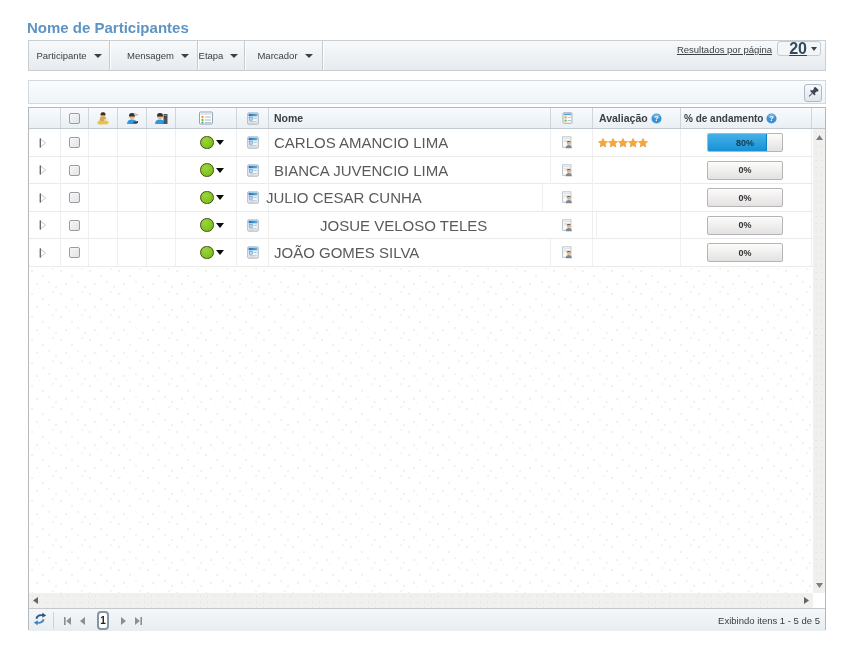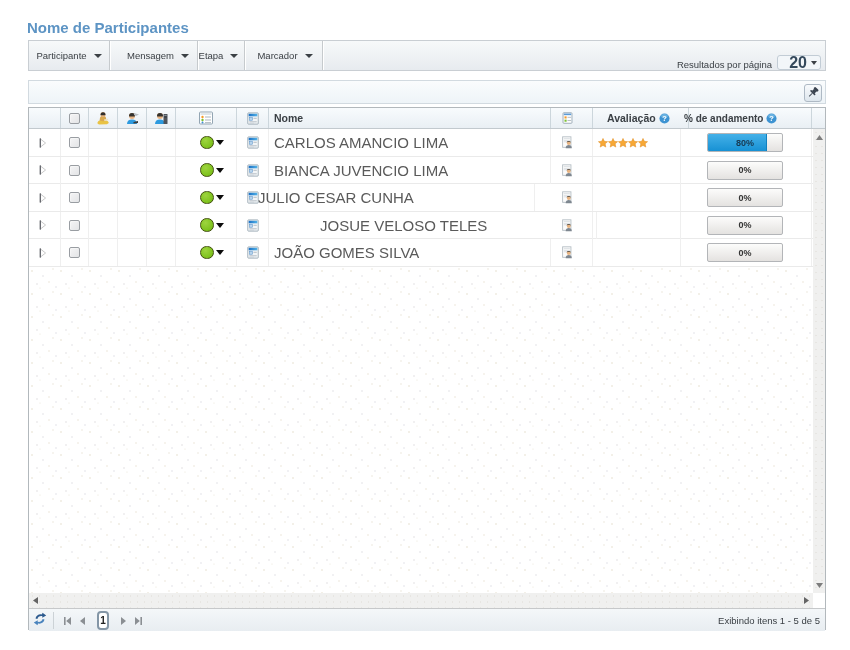--- a/index.html
+++ b/index.html
@@ -9,22 +9,22 @@
   #title { left:27px; top:19px; font-size:15px; font-weight:bold; color:#5d94c4; }
 
   
   #toolbar { left:28px; top:40px; width:798px; height:31px;
     background:linear-gradient(#f7f9fa,#e7ebef);
     border:1px solid #c9ced3; }
   .tbtn { position:absolute; top:0; height:29px; display:flex; align-items:center; justify-content:center;
     font-size:9.5px; color:#3b4045; border-right:1px solid #c6cacd; box-shadow:1px 0 0 #ffffff; }
   .tbtn .arr { width:0; height:0; border-left:4px solid transparent; border-right:4px solid transparent;
     border-top:4px solid #3b4045; margin-left:7px; }
-  #rpp { position:absolute; top:0; right:4px; height:29px; display:flex; align-items:flex-end;
-    font-size:9.5px; color:#3b4045; }
+  #rpp { position:absolute; top:0; right:4px; height:29px; display:flex; align-items:flex-start;
+    font-size:9.5px; color:#3b4045;text-decoration:underline; }
   #rpp .lbl { margin-top:3px; }
   #combo { width:44px; height:15px; margin-left:5px; border:1px solid #c2ccd5; border-radius:3px;
     background:#f2f6f9; display:flex; align-items:center; justify-content:flex-end;
     font-size:16px; font-weight:bold; color:#34495c; padding-right:3px; }
   #combo .arr { width:0; height:0; border-left:3.5px solid transparent; border-right:3.5px solid transparent;
     border-top:4px solid #3b4045; margin-left:4px; }
 
   
   #fbar { left:28px; top:80px; width:798px; height:24px;
     background:linear-gradient(#fafcfd,#eef4f8);
@@ -177,21 +177,21 @@
     <div class="hc" style="left:522px;width:42px;padding-left:10px;">
         <svg width="13" height="14" viewBox="0 0 16 16">
           <rect x="2.5" y="1.5" width="11" height="13" rx="1" fill="#fdfdfd" stroke="#8fa0ae"></rect>
           <rect x="3.5" y="2.5" width="9" height="2" fill="#5b9bd6"></rect>
           <rect x="4.3" y="6" width="2.6" height="2.6" fill="#f59a28"></rect>
           <rect x="4.3" y="10" width="2.6" height="2.6" fill="#7cc133"></rect>
           <rect x="8" y="6.6" width="4.4" height="1" fill="#a8b2ba"></rect>
           <rect x="8" y="10.6" width="4.4" height="1" fill="#a8b2ba"></rect>
         </svg>
       </div>
-    <div class="hc" style="left:564px;width:88px;margin-left:8px;">
+    <div class="hc" style="left:564px;width:88px;">
         <span class="hlabel" style="padding-left:6px;">Avaliação</span>
       <svg width="11" height="11" viewBox="0 0 12 12" style="margin-left:3px;">
           <circle cx="6" cy="6" r="5.5" fill="#3d93d2"></circle>
           <ellipse cx="6" cy="3.4" rx="3.6" ry="2.2" fill="#7fc0e8" opacity="0.7"></ellipse>
           <text x="6" y="9" font-size="8" font-weight="bold" fill="#fff" text-anchor="middle" font-family="Liberation Sans">?</text>
         </svg>
     </div>
     <div class="hc" style="left:652px;width:131px;">
         <span class="hlabel" style="padding-left:3px;font-size:10px;">% de andamento</span>
       <svg width="11" height="11" viewBox="0 0 12 12" style="margin-left:3px;">
@@ -354,21 +354,21 @@
               </linearGradient>
             </defs>
             <rect x="1" y="1" width="14" height="15" rx="1" fill="#f2f5f7" stroke="#8c9ca8"></rect>
             <rect x="2.2" y="2.2" width="11.6" height="3.4" fill="url(#tg)"></rect>
             <rect x="3.2" y="7.2" width="4" height="3.6" fill="#b8d4ec" stroke="#5590c8" stroke-width="0.7"></rect>
             <rect x="8.6" y="7.6" width="4.4" height="1.1" fill="#a8b2ba"></rect>
             <rect x="3.2" y="12.4" width="9.8" height="1.1" fill="#a8b2ba"></rect>
             <rect x="3.2" y="14.2" width="6" height="1" fill="#c3cbd1"></rect>
           </svg>
         </div>
-    <div class="rc" style="left:224px;width:282px;">
+    <div class="rc" style="left:232px;width:282px;">
           <span class="name">JULIO CESAR CUNHA</span>
         </div>
     <div class="rc" style="left:522px;width:42px;padding-left:9px;">
           <svg width="14" height="15" viewBox="0 0 16 16">
             <rect x="3" y="1.5" width="9.5" height="12" fill="#fbfbfb" stroke="#b3bcc2"></rect>
             <rect x="4.3" y="3.2" width="7" height="0.9" fill="#d5dade"></rect>
             <rect x="4.3" y="5" width="7" height="0.9" fill="#d5dade"></rect>
             <rect x="4.3" y="6.8" width="4" height="0.9" fill="#d5dade"></rect>
             <path d="M6.5 14.5 C6.5 11.8 8 10.8 10 10.8 C12 10.8 13.5 11.8 13.5 14.5 Z" fill="#7e8790"></path>
             <circle cx="10" cy="8.7" r="2.2" fill="#e8b482"></circle>

